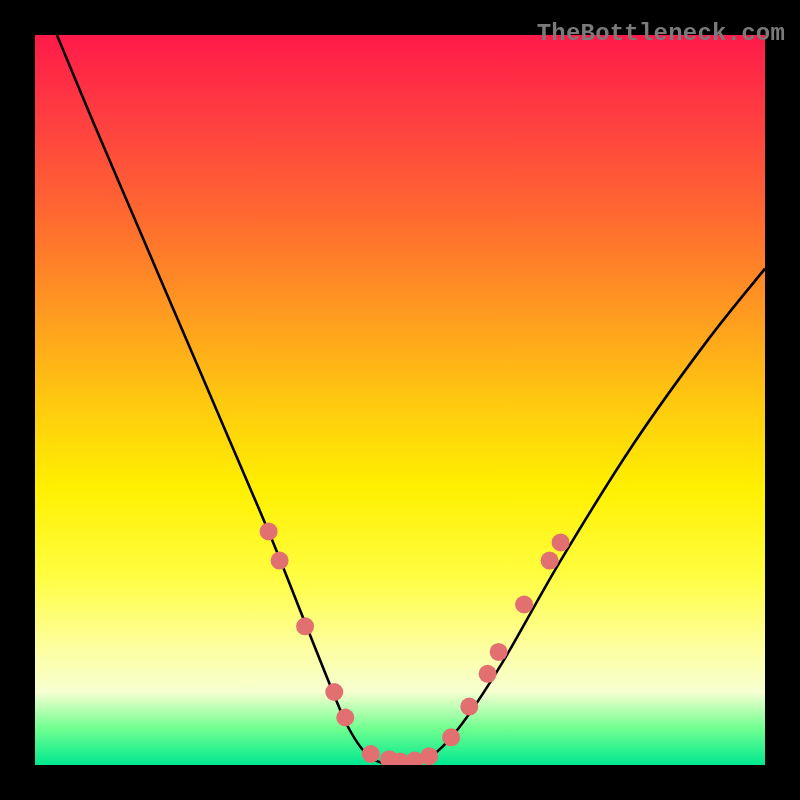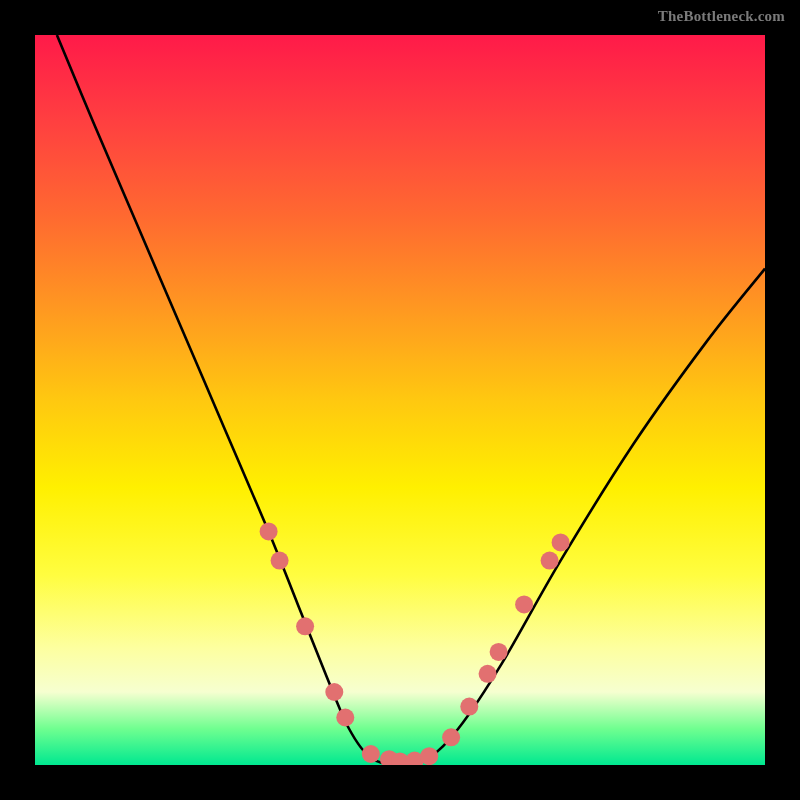--- a/index.html
+++ b/index.html
@@ -34,24 +34,24 @@
       #fff000 62%,
       #fffd40 74%,
       #fdffa0 84%,
       #f6ffd0 90%,
       #70ff90 95%,
       #00e890 100%
     );
   }
   .brand {
     position: absolute;
-    top: 8px;
+    top: 20px;
     right: 15px;
-    font-family: Liberation Serif, serif;
-    font-size: 15px;
+    font-family: Liberation Mono, monospace;
+    font-size: 24px;
     font-weight: 600;
     color: #7a7a7a;
     letter-spacing: 0.2px;
   }
   svg.curve {
     position: absolute;
     left: 0;
     top: 0;
     width: 730px;
     height: 730px;

